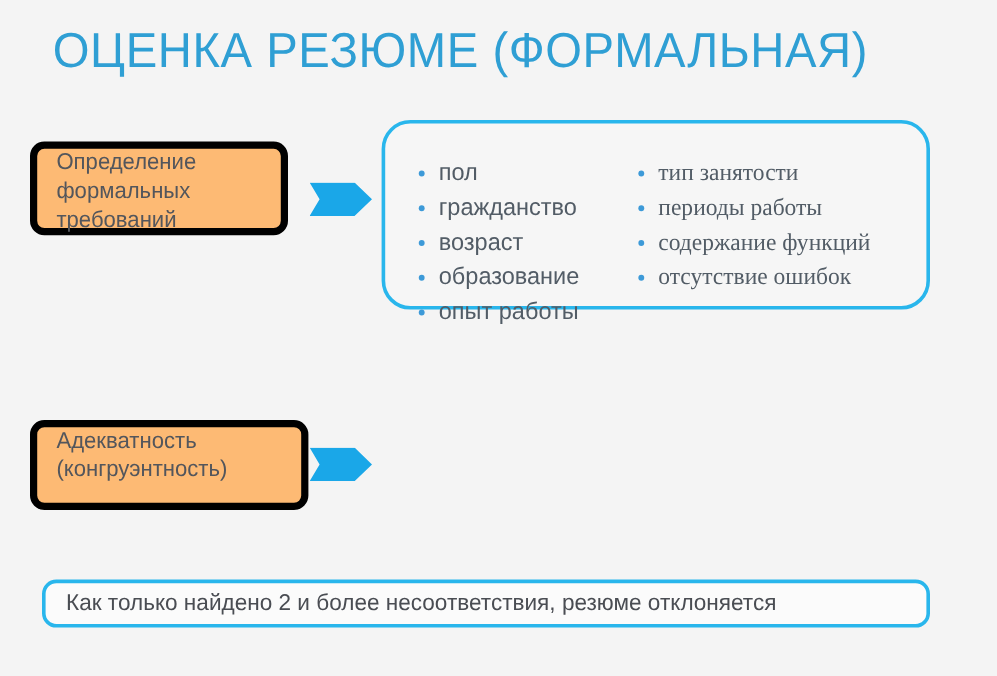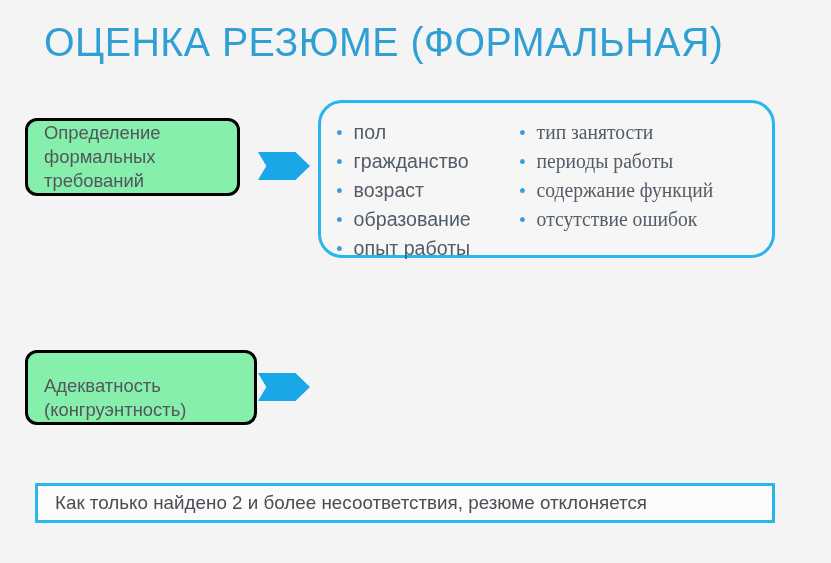--- a/index.html
+++ b/index.html
@@ -33,25 +33,25 @@
     color: #2f9fd4;
     white-space: nowrap;
     transform: scaleX(0.96);
     transform-origin: left center;
   }
 
   
   .label-box {
     position: absolute;
     box-sizing: border-box;
-    background: #86efac;
-    border: 3px solid #000000;
+    background: #fdba74;
+    border: 6px solid #000000;
     border-radius: 12px;
     display: flex;
-    align-items: flex-end;
+    align-items: flex-start;
     padding-left: 16px;
   }
   .label-text {
     font-size: 19px;
     line-height: 24px;
     color: #53565c;
     white-space: pre-line;
     transform: scaleX(0.97);
     transform-origin: left center;
   }
@@ -61,21 +61,21 @@
     box-sizing: border-box;
     background: #f6f6f6;
     border: 3px solid #29b6ec;
     border-radius: 24px;
   }
 
   
   .bullet-col {
     position: absolute;
     list-style: none;
-    margin: 0;
+    margin: 12px;
     padding: 0;
   }
   .bullet-item {
     position: relative;
     padding-left: 19px;
     font-size: 20px;
     line-height: 29px;
     color: #525c66;
     white-space: nowrap;
     transform: scaleX(0.98);
@@ -104,21 +104,21 @@
   
   #footer-box {
     position: absolute;
     left: 35px;
     top: 483px;
     width: 740px;
     height: 40px;
     box-sizing: border-box;
     background: #fbfbfb;
     border: 3px solid #29b6ec;
-    border-radius: 1px;
+    border-radius: 12px;
     display: flex;
     align-items: center;
     padding-left: 17px;
   }
   #footer-text {
     font-size: 19px;
     line-height: 22px;
     color: #4a4d53;
     white-space: nowrap;
     transform: scaleX(0.99);

